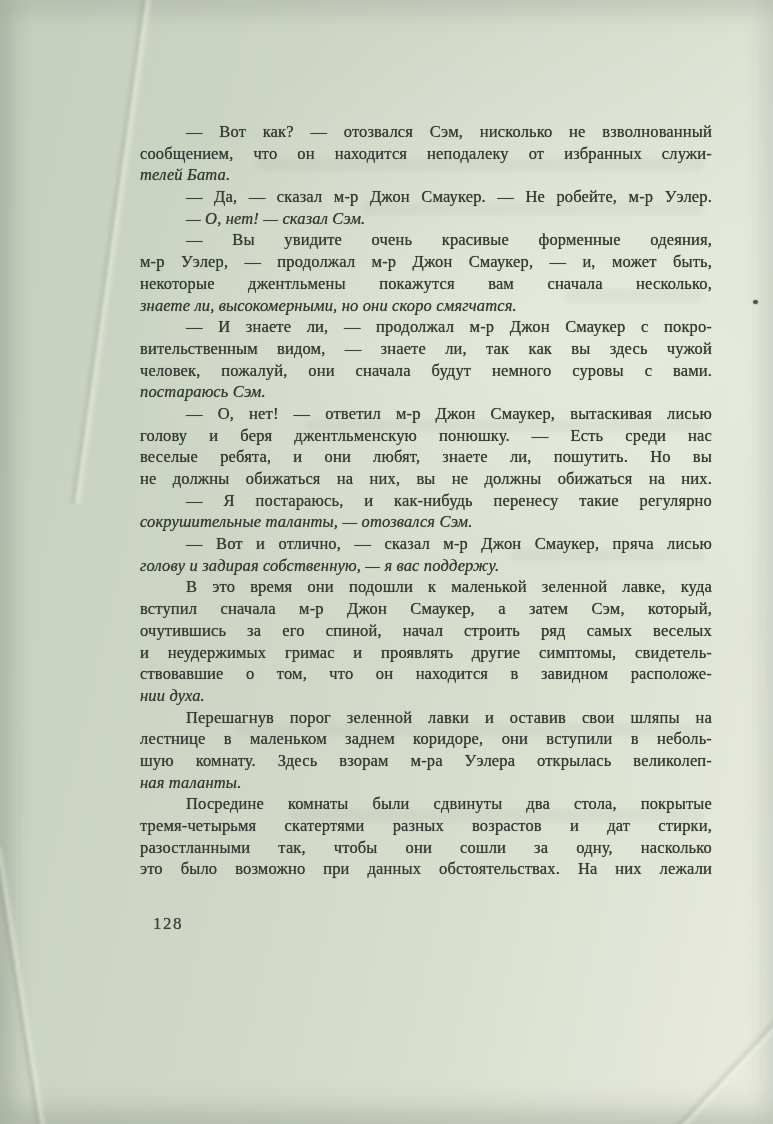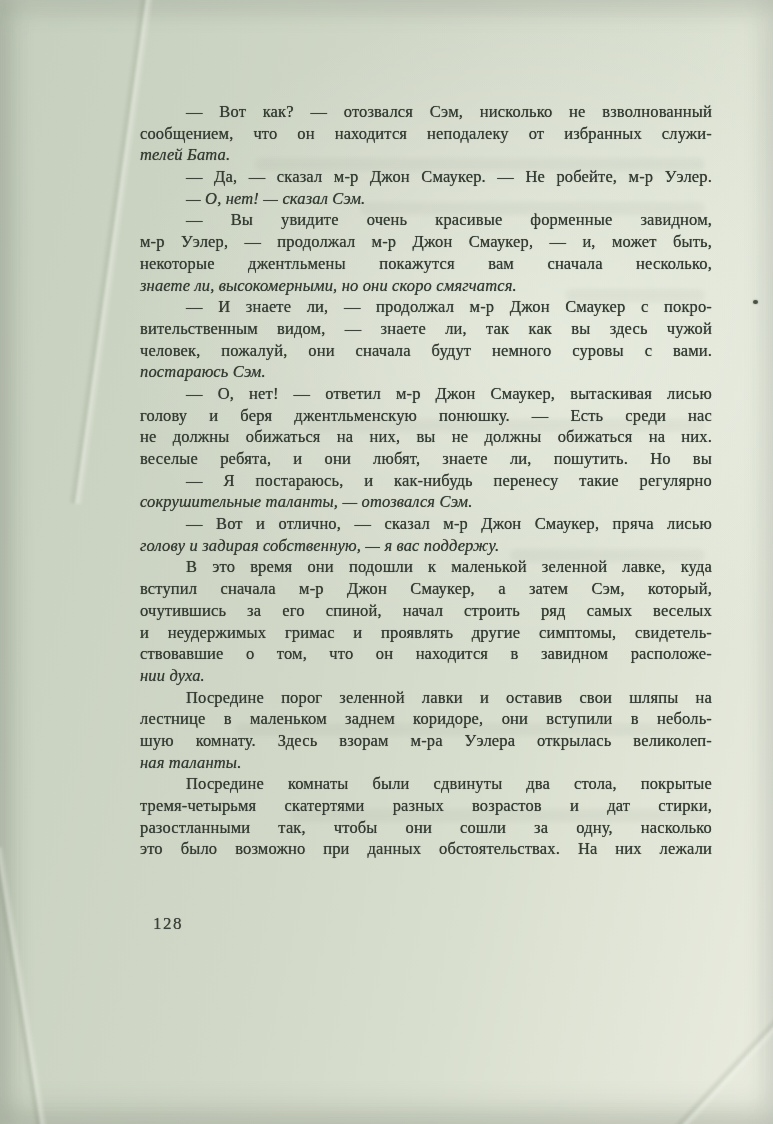--- a/index.html
+++ b/index.html
@@ -20,21 +20,21 @@
       inset 0 10px 26px rgba(100,110,92,0.14),
       inset 10px 0 26px rgba(100,110,92,0.16),
       inset 0 -14px 30px rgba(92,102,86,0.20),
       inset -4px 0 14px rgba(255,255,255,0.35);
   }
 
   
   .text-block {
     position: absolute;
     left: 140px;
-    top: 101px;
+    top: 121px;
     width: 572px;
     font-size: 16.5px;
     line-height: 21.7px;
     color: #343c34;
     letter-spacing: 0.15px;
     text-shadow: 0 0 0.7px rgba(46,54,46,0.85);
   }
   .ln {
     height: 21.7px;
     text-align: justify;
@@ -123,43 +123,43 @@
   <div class="smudge" style="left:290px; top:809px; width:415px;"></div>
 
   <div class="speck"></div>
 
   <div class="text-block" id="textBlock">
       <div class="ln ind">— Вот как? — отозвался Сэм, нисколько не взволнованный</div>
       <div class="ln">сообщением, что он находится неподалеку от избранных служи-</div>
       <div class="ln end">телей Бата.</div>
       <div class="ln ind">— Да, — сказал м-р Джон Смаукер. — Не робейте, м-р Уэлер.</div>
       <div class="ln ind end">— О, нет! — сказал Сэм.</div>
-      <div class="ln ind">— Вы увидите очень красивые форменные завидном,</div>
+      <div class="ln ind">— Вы увидите очень красивые форменные одеяния,</div>
       <div class="ln">м-р Уэлер, — продолжал м-р Джон Смаукер, — и, может быть,</div>
       <div class="ln">некоторые джентльмены покажутся вам сначала несколько,</div>
       <div class="ln end">знаете ли, высокомерными, но они скоро смягчатся.</div>
       <div class="ln ind">— И знаете ли, — продолжал м-р Джон Смаукер с покро-</div>
       <div class="ln">вительственным видом, — знаете ли, так как вы здесь чужой</div>
       <div class="ln">человек, пожалуй, они сначала будут немного суровы с вами.</div>
       <div class="ln end">постараюсь Сэм.</div>
       <div class="ln ind">— О, нет! — ответил м-р Джон Смаукер, вытаскивая лисью</div>
       <div class="ln">голову и беря джентльменскую понюшку. — Есть среди нас</div>
+      <div class="ln">веселые ребята, и они любят, знаете ли, пошутить. Но вы</div>
       <div class="ln">не должны обижаться на них, вы не должны обижаться на них.</div>
-      <div class="ln">веселые ребята, и они любят, знаете ли, пошутить. Но вы</div>
       <div class="ln ind">— Я постараюсь, и как-нибудь перенесу такие регулярно</div>
       <div class="ln end">сокрушительные таланты, — отозвался Сэм.</div>
       <div class="ln ind">— Вот и отлично, — сказал м-р Джон Смаукер, пряча лисью</div>
       <div class="ln end">голову и задирая собственную, — я вас поддержу.</div>
       <div class="ln ind">В это время они подошли к маленькой зеленной лавке, куда</div>
       <div class="ln">вступил сначала м-р Джон Смаукер, а затем Сэм, который,</div>
       <div class="ln">очутившись за его спиной, начал строить ряд самых веселых</div>
       <div class="ln">и неудержимых гримас и проявлять другие симптомы, свидетель-</div>
       <div class="ln">ствовавшие о том, что он находится в завидном расположе-</div>
       <div class="ln end">нии духа.</div>
-      <div class="ln ind">Посредине порог зеленной лавки и оставив свои шляпы на</div>
+      <div class="ln ind">Перешагнув порог зеленной лавки и оставив свои шляпы на</div>
       <div class="ln">лестнице в маленьком заднем коридоре, они вступили в неболь-</div>
       <div class="ln">шую комнату. Здесь взорам м-ра Уэлера открылась великолеп-</div>
       <div class="ln end">ная таланты.</div>
       <div class="ln ind">Посредине комнаты были сдвинуты два стола, покрытые</div>
       <div class="ln">тремя-четырьмя скатертями разных возрастов и дат стирки,</div>
       <div class="ln">разостланными так, чтобы они сошли за одну, насколько</div>
       <div class="ln">это было возможно при данных обстоятельствах. На них лежали</div>
     </div>
 
   <div class="page-number">128</div>

